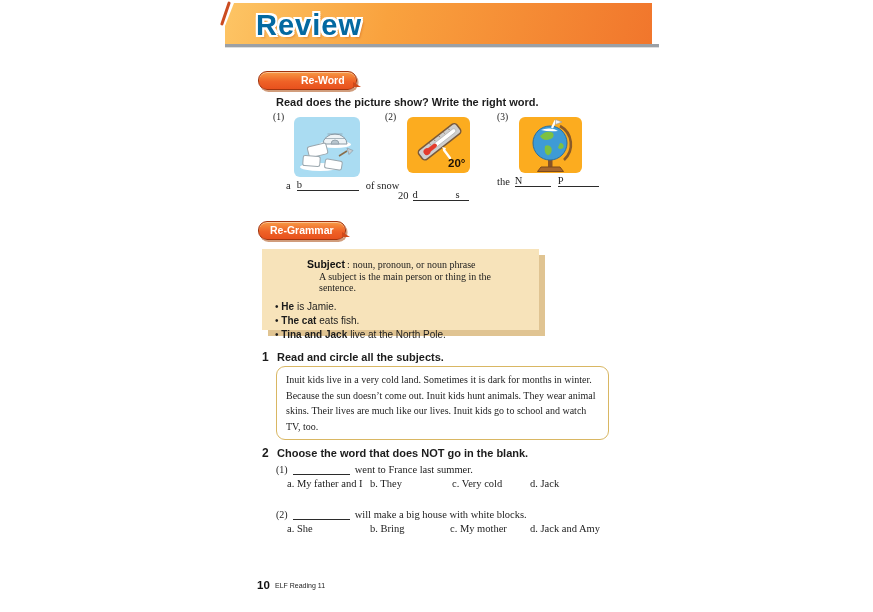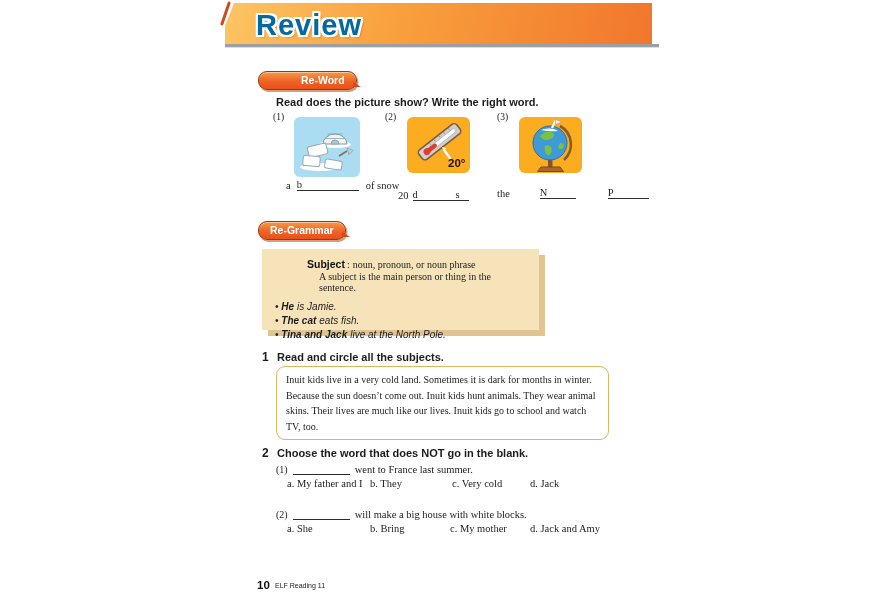--- a/index.html
+++ b/index.html
@@ -38,21 +38,21 @@
   .ans-group{display:flex;align-items:flex-end;font-size:10.5px;height:14px;}
 
   
   #gbox{left:262px;top:249px;width:277px;height:81px;box-sizing:border-box;
         background:#f7e3ba;box-shadow:6px 6px 0 #e0c492;padding:9px 11px 0 11px;}
   #gbox .line1{font-size:10px;margin-left:34px;}
   #gbox .term{font-family:"Liberation Sans",sans-serif;font-weight:bold;font-size:10.5px;color:#111;}
   #gbox .sep{margin:0 3px 0 2px;}
   #gbox .line2{font-size:10px;padding-left:46px;margin-top:1px;}
   #gbox ul{list-style:none;margin:7px 0 0 2px;padding:0;
-           font-family:"Liberation Sans",sans-serif;font-size:10px;line-height:14px;font-style:italic;}
+           font-family:"Liberation Sans",sans-serif;font-size:10px;line-height:14px;}
   #gbox li::before{content:'\2022  ';}
   #gbox .subj{font-weight:bold;}
   #gbox .rest{margin-left:3px;}
 
   
   .qnum{font-family:"Liberation Sans",sans-serif;font-weight:bold;font-size:12px;}
   .qtext{font-family:"Liberation Sans",sans-serif;font-weight:bold;font-size:11px;}
   #passage-box{left:276px;top:366px;width:333px;box-sizing:border-box;
                border:1.5px solid #d9b763;border-radius:9px;padding:5px 9px;
                font-size:10px;line-height:15.5px;color:#1c1c1c;}
@@ -140,21 +140,21 @@
   </div>
 
   <div class="abs ans-group" style="left:398px;top:187px;">
     <span>20</span>
     <span class="blank" style="width:56px;margin-left:4px;">
       <span>d</span>
       <span style="margin-right:9px;">s</span>
     </span>
   </div>
 
-  <div class="abs ans-group" style="left:497px;top:185px;gap:25px;">
+  <div class="abs ans-group" style="left:497px;top:173px;">
     <span>the</span>
     <span class="blank" style="width:36px;margin-left:5px;">
       <span>N</span>
     </span>
     <span class="blank" style="width:41px;margin-left:7px;">
       <span>P</span>
     </span>
   </div>
 
   <div class="badge abs" style="left:258px;top:221px;">

